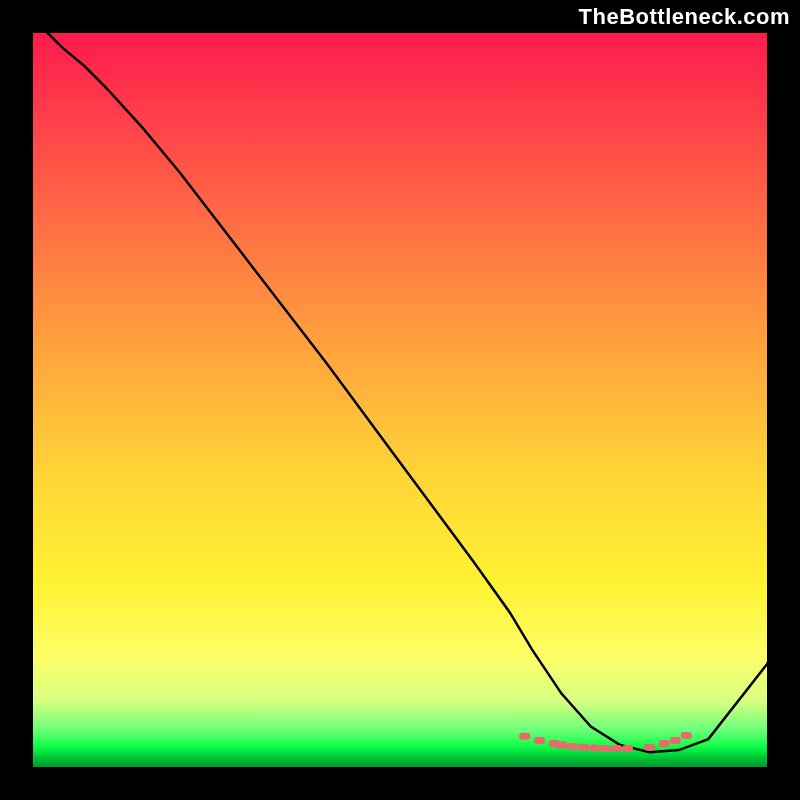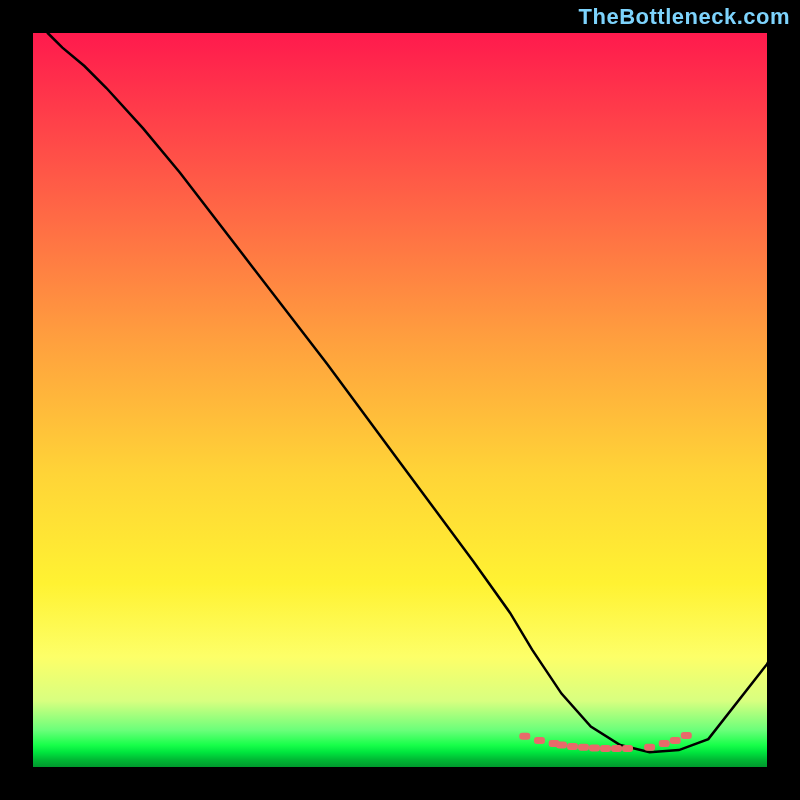--- a/index.html
+++ b/index.html
@@ -14,21 +14,21 @@
   .frame {
     position: relative;
     width: 800px;
     height: 800px;
     background: #000;
   }
   .watermark {
     position: absolute;
     top: 4px;
     right: 10px;
-    color: #7dd3fc;
+    color: #ffffff;
     font-size: 22px;
     font-weight: 600;
     letter-spacing: 0.5px;
     z-index: 10;
   }
   .plot-area {
     position: absolute;
     left: 33px;
     top: 33px;
     width: 734px;

